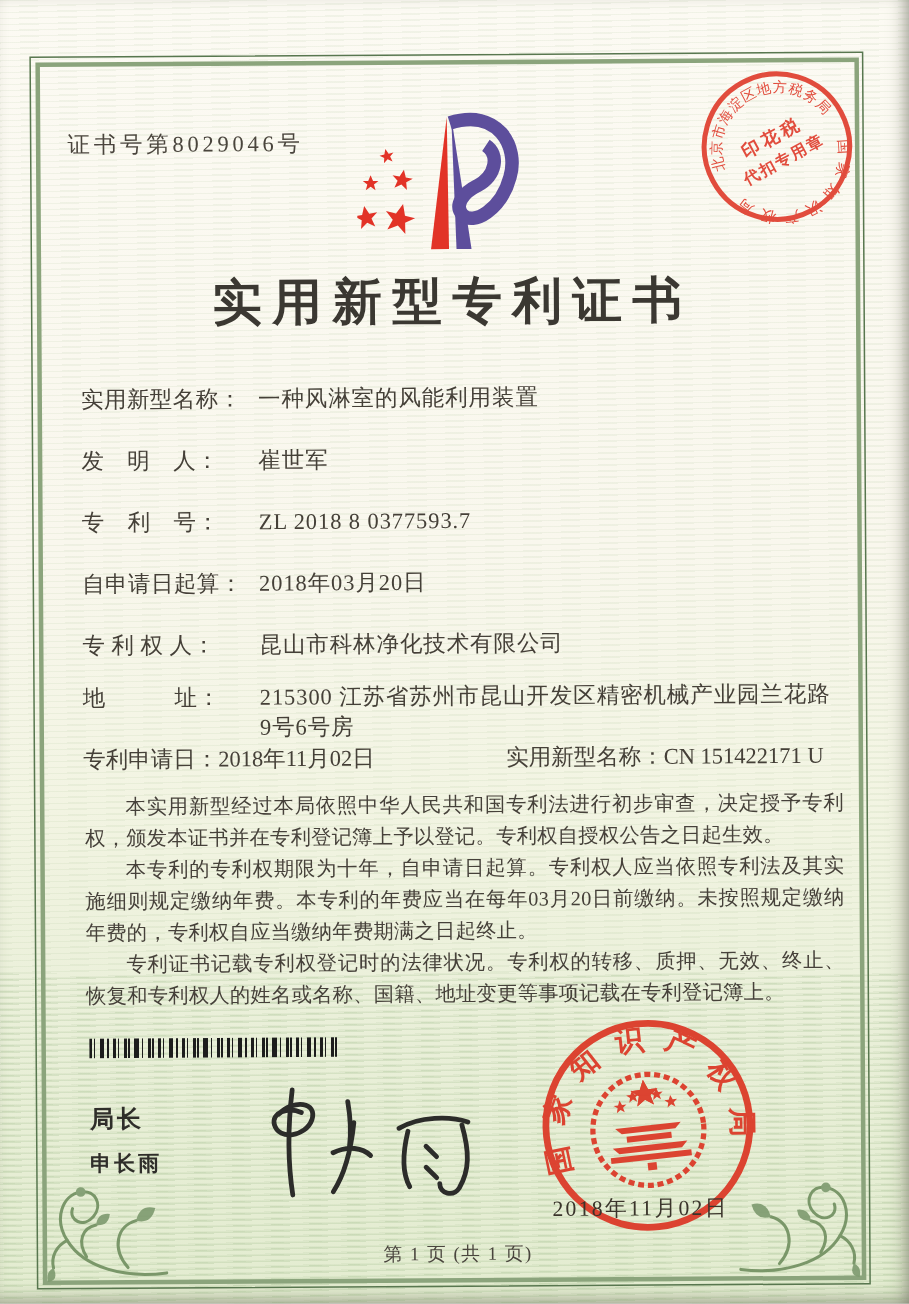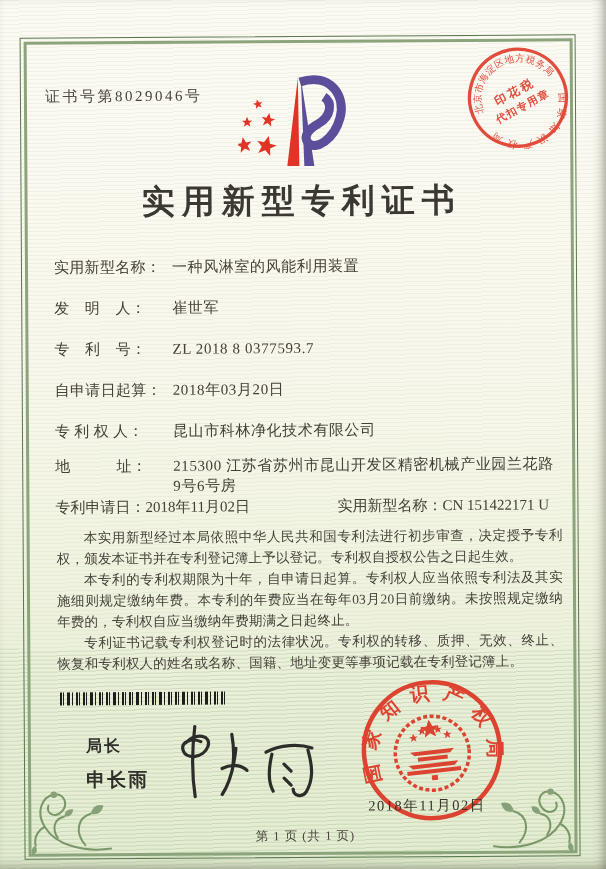--- a/index.html
+++ b/index.html
@@ -46,23 +46,23 @@
     background:repeating-linear-gradient(90deg,
       #1d1d1d 0 2px,transparent 2px 3px,
       #1d1d1d 3px 4px,transparent 4px 7px,
       #1d1d1d 7px 10px,transparent 10px 12px,
       #1d1d1d 12px 13px,transparent 13px 16px,
       #1d1d1d 16px 18px,transparent 18px 19px,
       #1d1d1d 19px 20px,transparent 20px 23px);
   }
 
   .officer{position:absolute;left:58px;top:735px;font-family:"Liberation Sans","DejaVu Sans",sans-serif;
-           color:#2f2e2a;font-weight:600;margin-left:26px;}
+           color:#2f2e2a;font-weight:600;}
   .officer .o-title{font-size:16px;display:block;margin-bottom:10px;letter-spacing:2px;}
-  .officer .o-name{font-size:19px;display:block;letter-spacing:2px;}
+  .officer .o-name{font-size:14px;display:block;letter-spacing:2px;}
 
   .signature{position:absolute;left:160px;top:720px;width:178px;height:80px;}
 
   .seal{mix-blend-mode:multiply;opacity:.95;}
   .seal-top{position:absolute;left:463px;top:42px;width:114px;height:114px;transform:rotate(-28deg);}
   .seal-bottom{position:absolute;left:355px;top:676px;width:150px;height:150px;transform:rotate(-6deg);}
   .seal-date{position:absolute;left:366px;top:797px;font-size:14.5px;letter-spacing:1.5px;
              color:#3a342b;z-index:6;}
 
   .footer{position:absolute;left:0;right:0;top:828px;text-align:center;

